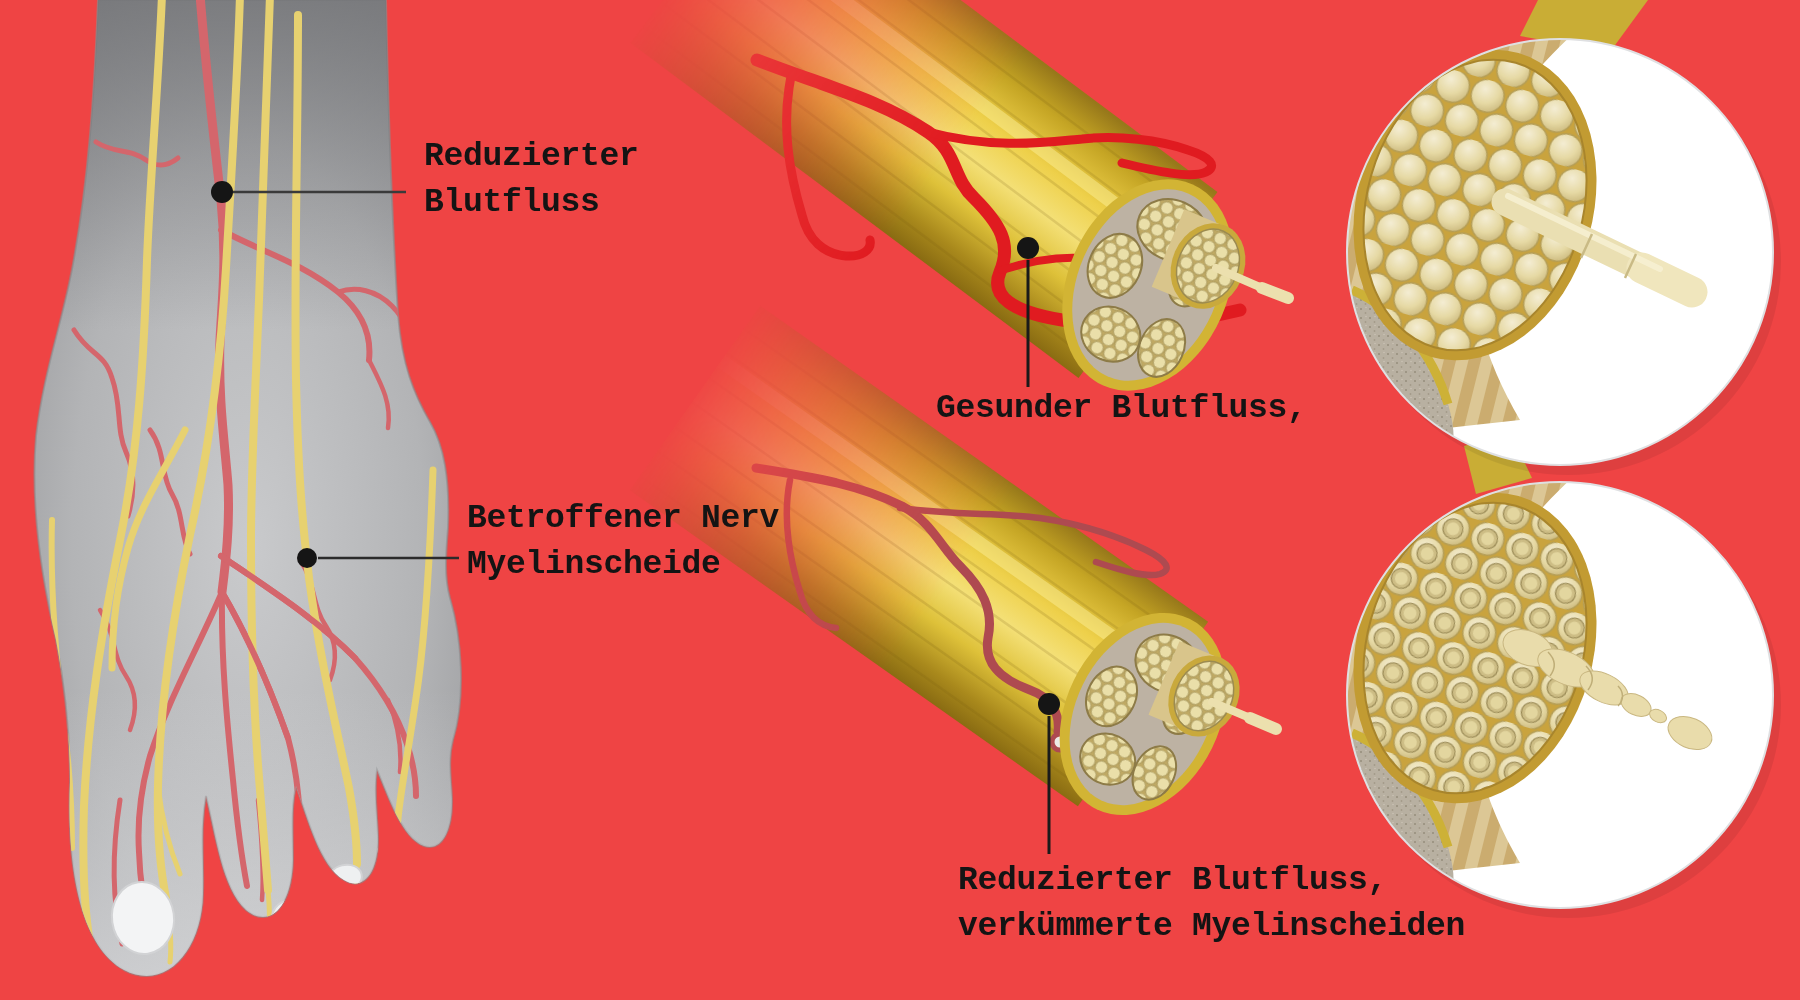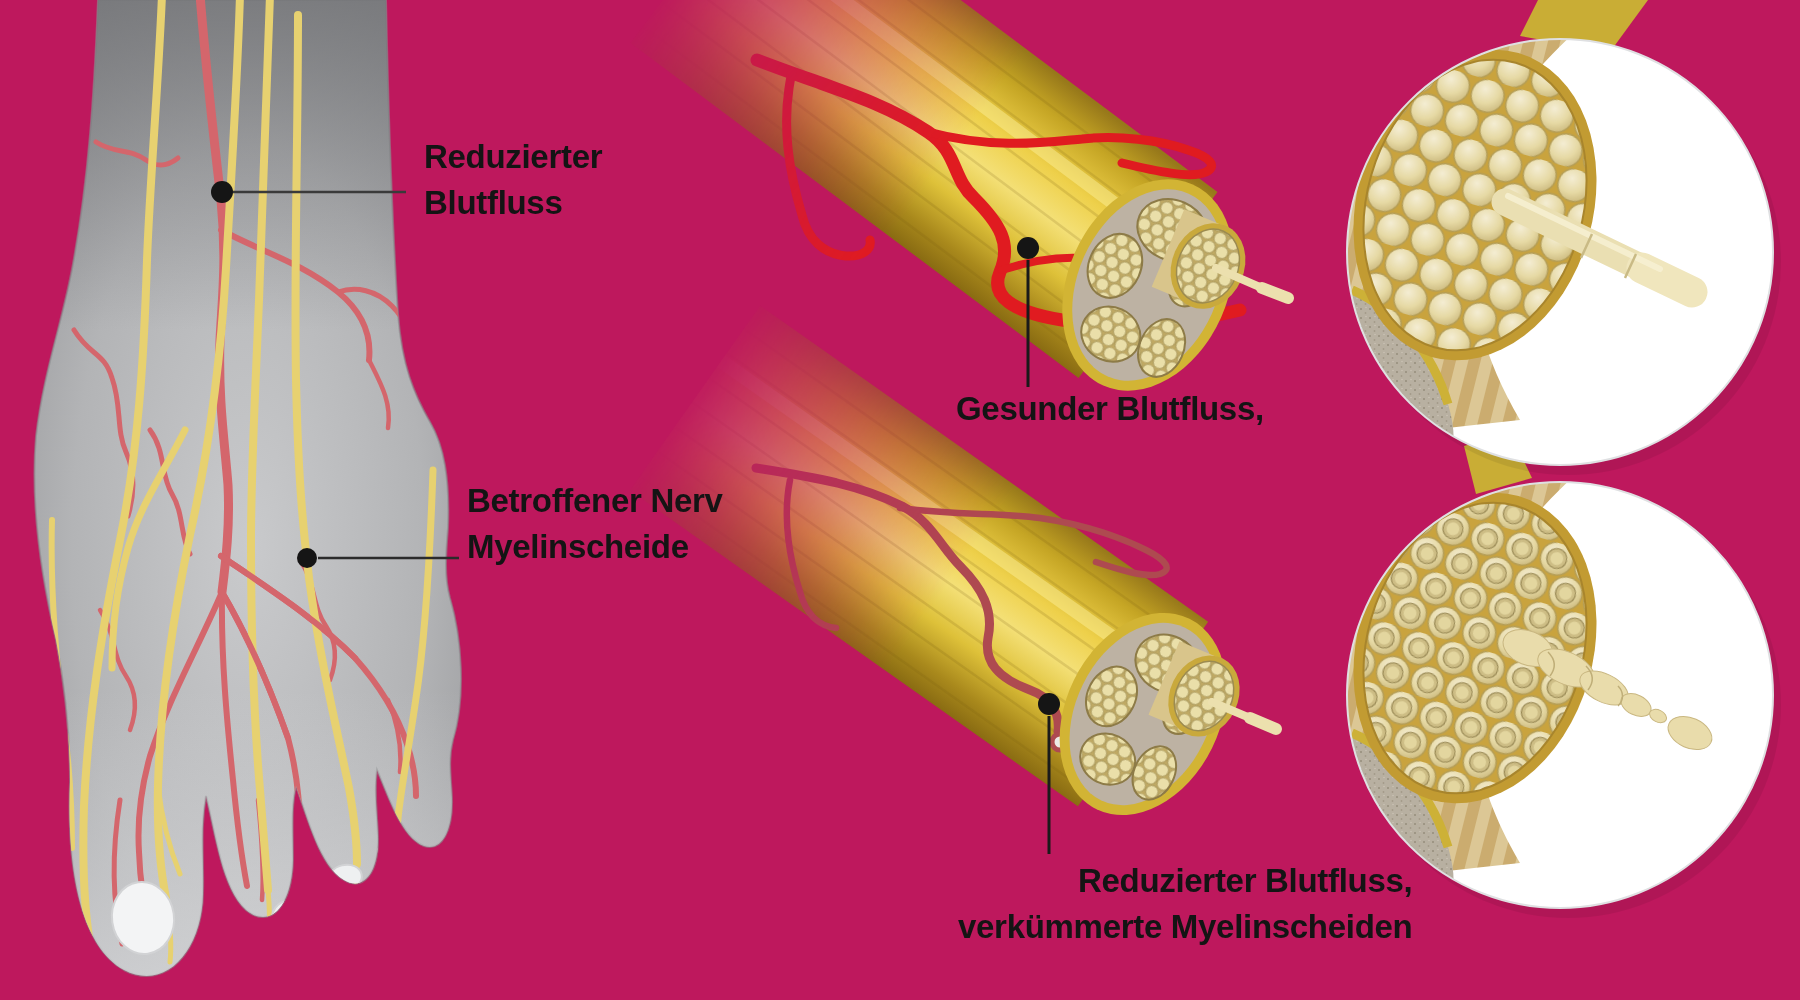--- a/index.html
+++ b/index.html
@@ -1,17 +1,17 @@
 <!DOCTYPE html>
 <html><head>
 <meta charset="utf-8">
 <style>
   html,body{margin:0;padding:0;}
-  .stage{position:relative;width:1800px;height:1000px;background:#be185d;overflow:hidden;
-         font-family:Liberation Sans, sans-serif;}
+  .stage{position:relative;width:1800px;height:1000px;background:#ef4444;overflow:hidden;
+         font-family:Liberation Mono, monospace;}
   svg.canvas{position:absolute;left:0;top:0;}
   .label{position:absolute;font-weight:700;color:#141414;font-size:33px;line-height:46px;letter-spacing:-0.3px;}
   .label span{display:block;}
 </style>
 </head>
 <body>
 
 <div class="stage">
 
 <svg class="canvas" width="1800" height="1000" viewBox="0 0 1800 1000">
@@ -323,27 +323,27 @@
     <line x1="1049" y1="716" x2="1049" y2="854" stroke-width="3"></line>
     <circle cx="1049" cy="704" r="11" fill="#151515" stroke="none"></circle>
   </g>
 </svg>
 
 <div class="label" style="left:424px;top:134px;">
   <span>Reduzierter</span>
   <span>Blutfluss</span>
 </div>
 
-<div class="label" style="left:467px;top:478px;">
+<div class="label" style="left:467px;top:496px;">
   <span>Betroffener Nerv</span>
   <span>Myelinscheide</span>
 </div>
 
-<div class="label" style="left:956px;top:386px;">
+<div class="label" style="left:936px;top:386px;">
   <span>Gesunder Blutfluss,</span>
 </div>
 
-<div class="label" style="left:958px;top:858px;text-align:right;">
+<div class="label" style="left:958px;top:858px;">
   <span>Reduzierter Blutfluss,</span>
   <span>verkümmerte Myelinscheiden</span>
 </div>
 
 </div>
 
 </body></html>

